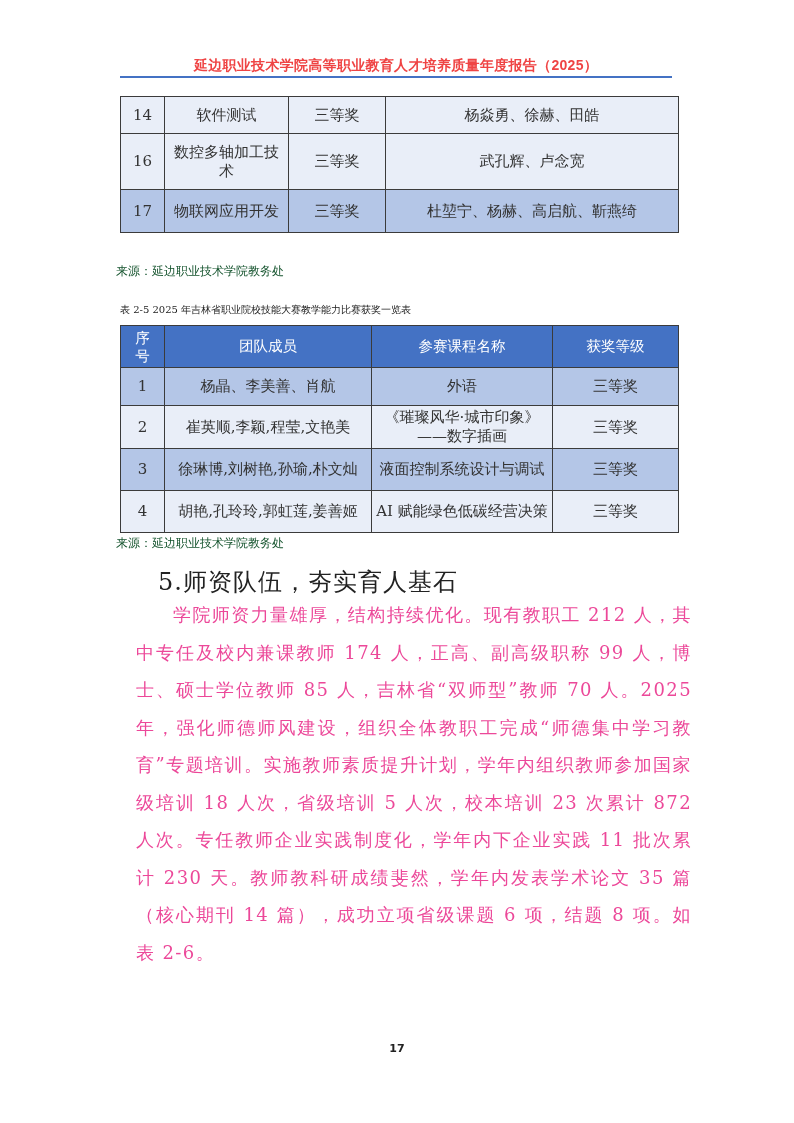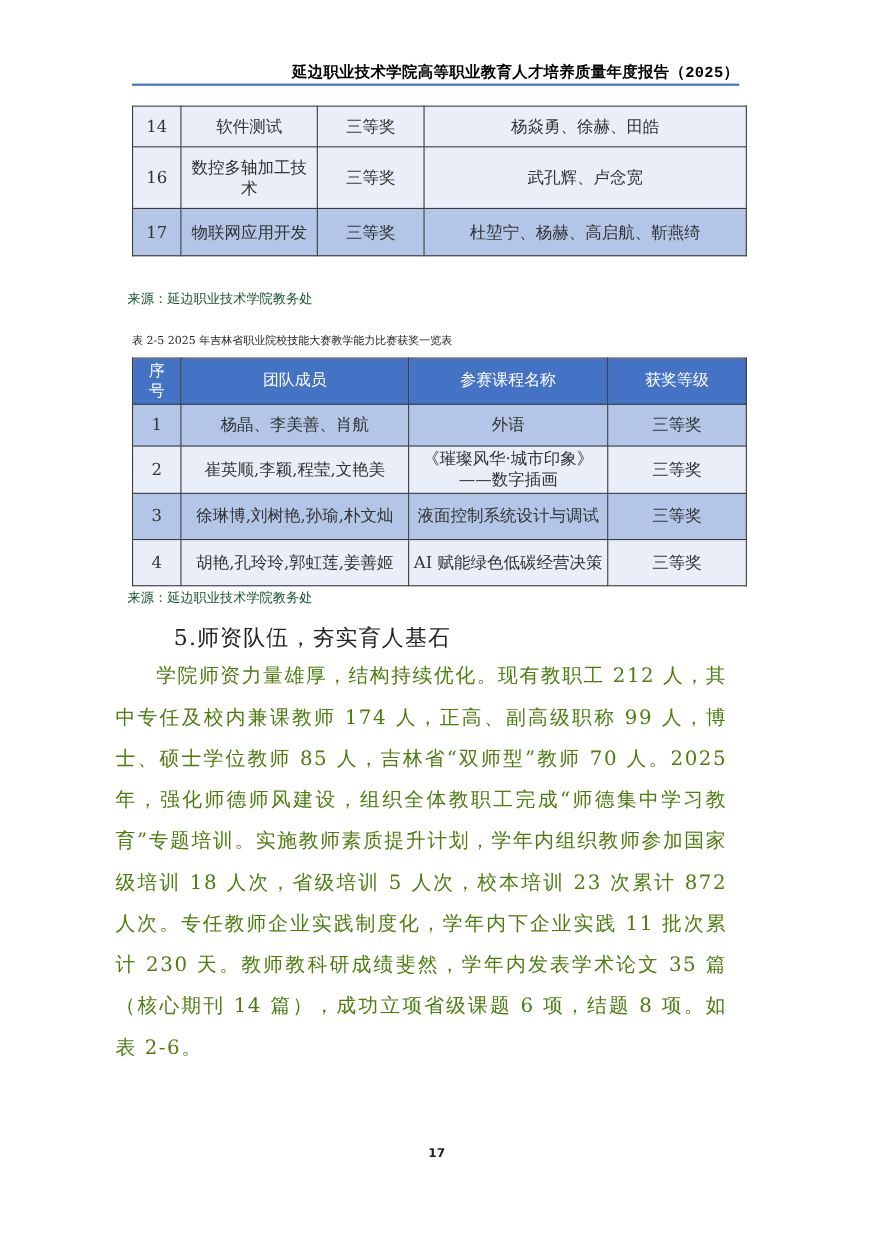--- a/index.html
+++ b/index.html
@@ -1,30 +1,30 @@
 <!DOCTYPE html>
 <html><head>
   <meta charset="utf-8">
   <style>
     html, body { margin: 0; padding: 0; background: #ffffff; }
     body { width: 794px; height: 1123px; position: relative; overflow: hidden; font-family: "DejaVu Serif", "Liberation Serif", serif; color: #222; }
-    .header-title { position: absolute; left: 120px; width: 552px; top: 57px; text-align: right; font-family: Liberation Mono, monospace; font-size: 14px; font-weight: bold; color: #000000; letter-spacing: 0.3px; }
+    .header-title { position: absolute; left: 120px; width: 552px; top: 57px; text-align: center; font-family: Liberation Sans, sans-serif; font-size: 14px; font-weight: bold; color: #ef4444; letter-spacing: 0.3px; }
     .header-rule { position: absolute; left: 120px; width: 552px; top: 76px; height: 2px; background: #4472c4; }
     table { position: absolute; border-collapse: collapse; table-layout: fixed; }
     td, th { border: 1.3px solid #3b3b3b; text-align: center; vertical-align: middle; padding: 0 3px; font-size: 15px; line-height: 19px; color: #333; font-weight: normal; }
     .t1 { left: 120px; top: 96px; width: 558px; }
     .t2 { left: 120px; top: 325px; width: 558px; border-radius: 28px; }
     .row-light td { background: #e9eef8; }
     .row-dark td { background: #b4c6e7; }
     .t2 th { background: #4472c4; color: #ffffff; font-family: "DejaVu Sans", "Liberation Sans", sans-serif; font-size: 14.5px; }
     .multi { text-align: left; padding-left: 6px; }
     .source { position: absolute; left: 116px; font-size: 12px; color: #14532d; }
     .caption { position: absolute; left: 120px; top: 303px; font-size: 10px; color: #222; }
-    .section-heading { position: absolute; left: 158px; top: 566px; font-size: 20px; color: #222; letter-spacing: 1px; }
-    .body-text { position: absolute; left: 105px; top: 596px; width: 556px; font-size: 18px; line-height: 37.5px; text-align: justify; text-indent: 37px; letter-spacing: 1.4px; color: #4d7c0f; }
+    .section-heading { position: absolute; left: 158px; top: 566px; font-size: 24px; color: #222; letter-spacing: 1px; }
+    .body-text { position: absolute; left: 136px; top: 596px; width: 556px; font-size: 18px; line-height: 37.5px; text-align: justify; text-indent: 37px; letter-spacing: 1.4px; color: #ec4899; }
     .page-number { position: absolute; left: 0; width: 794px; top: 1042px; text-align: center; font-family: "DejaVu Sans", "Liberation Sans", sans-serif; font-size: 11px; font-weight: bold; color: #222; }
   </style>
 </head>
 <body>
 
 <div class="header-title">延边职业技术学院高等职业教育人才培养质量年度报告（2025）</div>
 <div class="header-rule"></div>
 
 <table class="t1">
   <colgroup>

